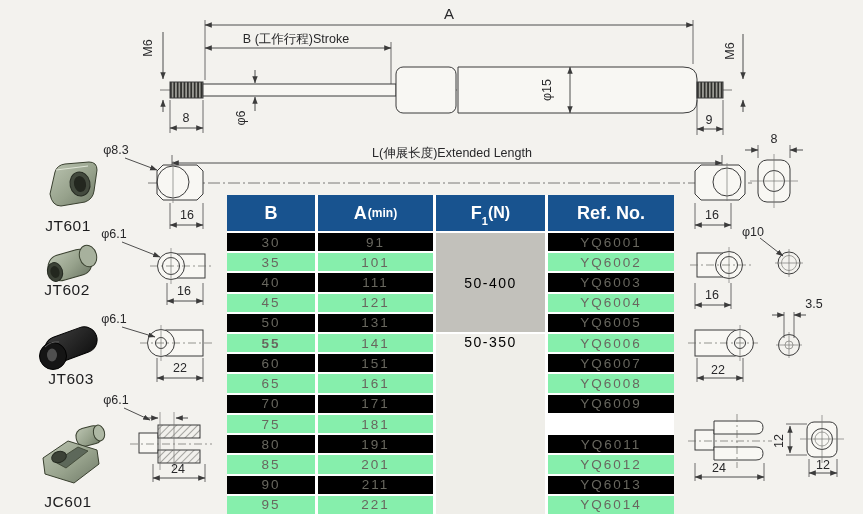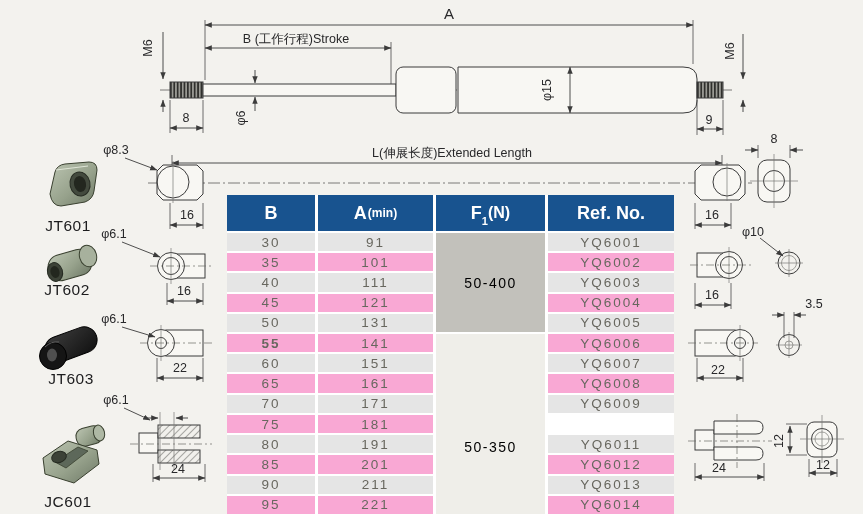--- a/index.html
+++ b/index.html
@@ -26,28 +26,28 @@
     grid-template-columns:88px 115px 109px 126px;
     grid-template-rows:36px repeat(14,1fr);
     column-gap:3px;row-gap:2px;
   }
   .cell{display:flex;align-items:center;justify-content:center;}
   .hcell{background:#18538f;color:#ffffff;font-weight:bold;font-size:18px;grid-row:1;}
   .h-small{font-size:12px;margin-left:1px;}
   .h-sub{font-size:11px;align-self:flex-end;margin-bottom:4px;}
   .h-rest{font-size:16px;}
   .row-cell{font-size:13.5px;color:#68675f;letter-spacing:2px;}
-  .shade-a{background:#e5e5e5;}
-  .shade-b{background:#f9a8d4;}
+  .shade-a{background:#000000;}
+  .shade-b{background:#86efac;}
   .col-b{grid-column:1;}
   .col-a{grid-column:2;}
   .col-ref{grid-column:4;}
   .merged{grid-column:3;font-size:14px;color:#000000;letter-spacing:1.5px;}
   .merged-1{background:#c2c1bb;}
-  .merged-2{background:#efeee9;align-items:flex-start;padding-top:105px;box-sizing:border-box;}
+  .merged-2{background:#efeee9;align-items:flex-start;box-sizing:border-box;}
 </style>
 </head>
 <body>
 
 <svg width="863" height="514" viewBox="0 0 863 514">
   <defs>
     <marker id="arr" orient="auto-start-reverse" markerWidth="10" markerHeight="8" refX="7.6" refY="3">
       <path d="M0,0 L8,3 L0,6 Z" fill="#3b3b3b"></path>
     </marker>
     <pattern id="thr" width="3.4" height="16" patternUnits="userSpaceOnUse">

